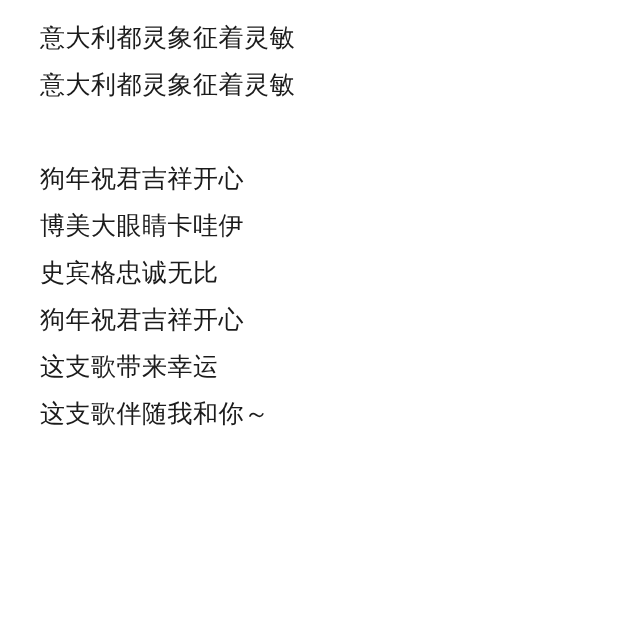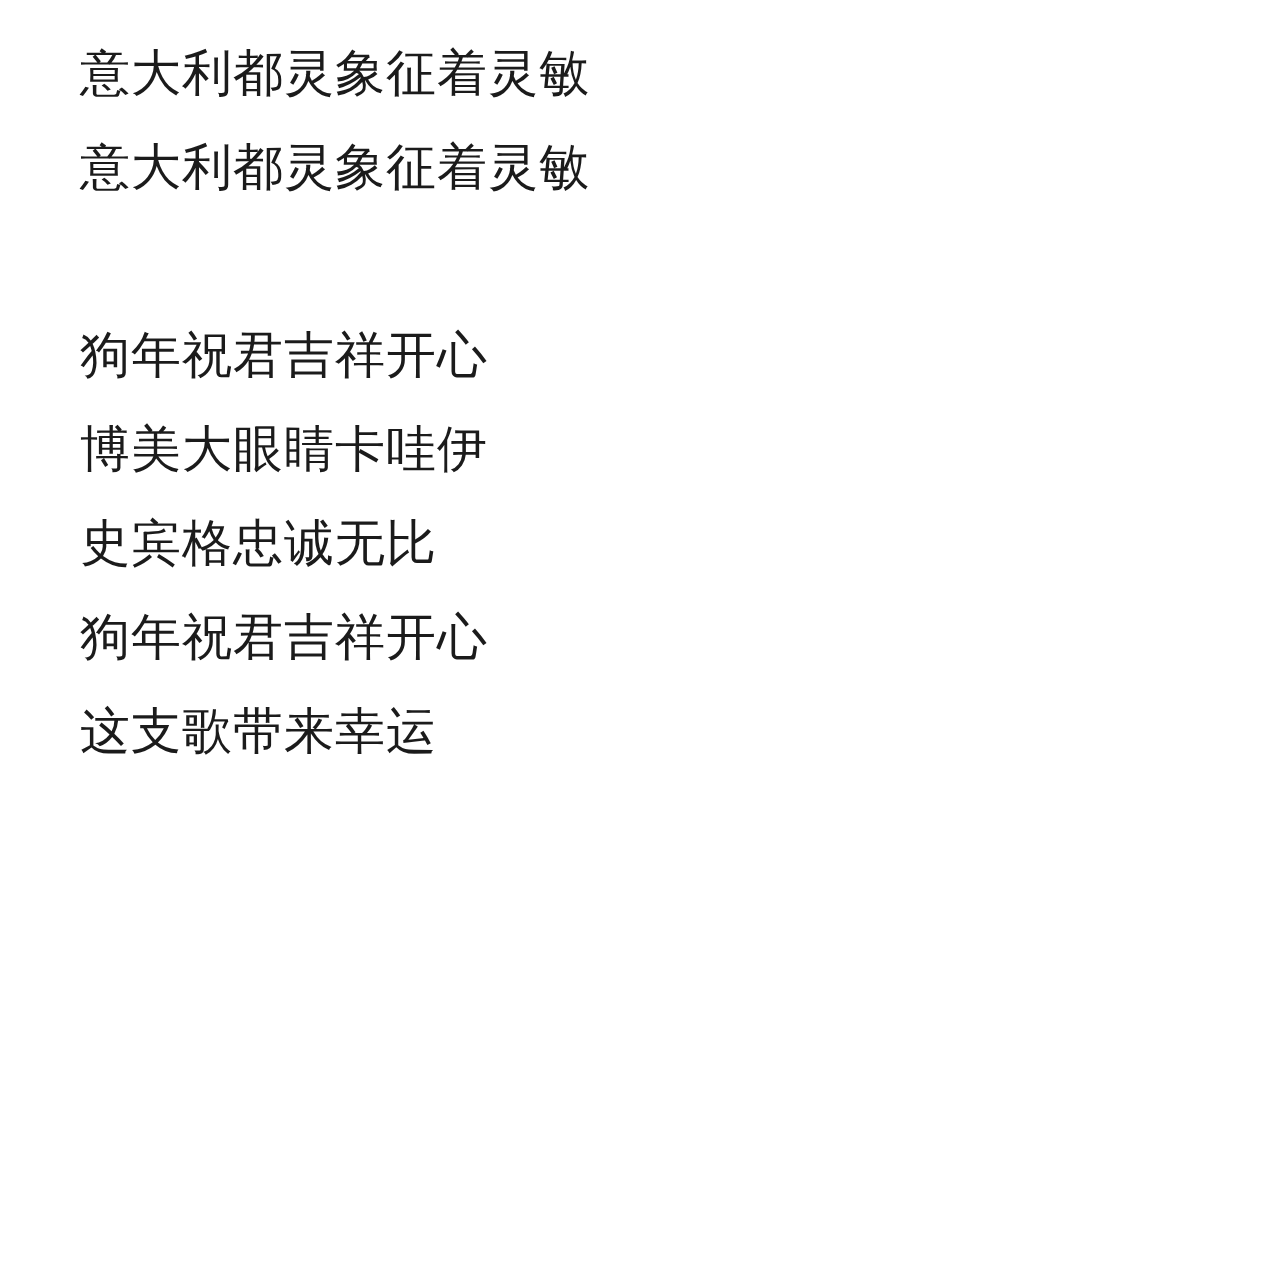--- a/index.html
+++ b/index.html
@@ -52,16 +52,17 @@
     </div>
 
     <div class="line blank"> </div>
 
     <div class="stanza">
       <div class="line">狗年祝君吉祥开心</div>
       <div class="line">博美大眼睛卡哇伊</div>
       <div class="line">史宾格忠诚无比</div>
       <div class="line">狗年祝君吉祥开心</div>
       <div class="line">这支歌带来幸运</div>
+      <div class="line">这支歌伴随我和你～</div>
     </div>
 
   </div>
 </div>
 
 </body></html>

